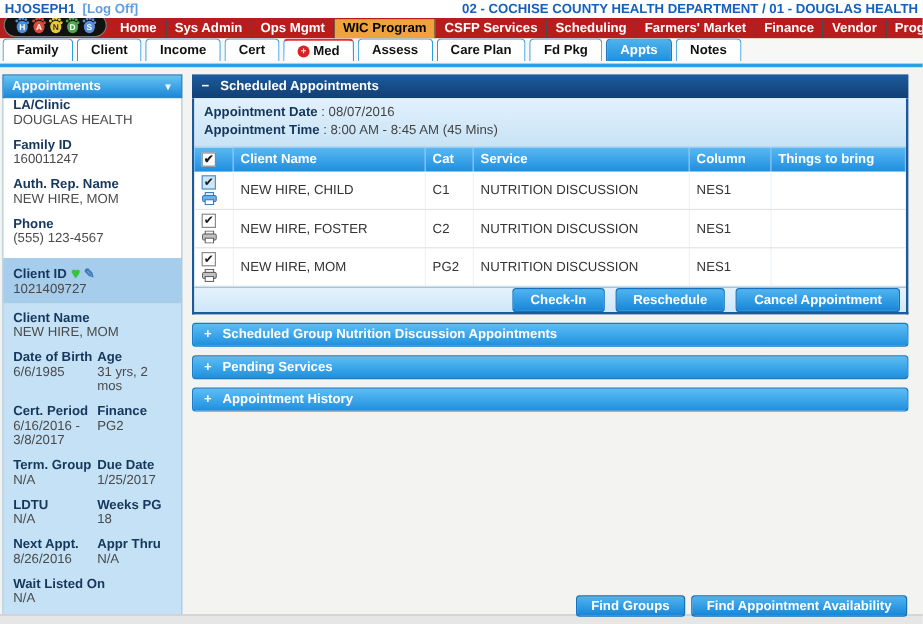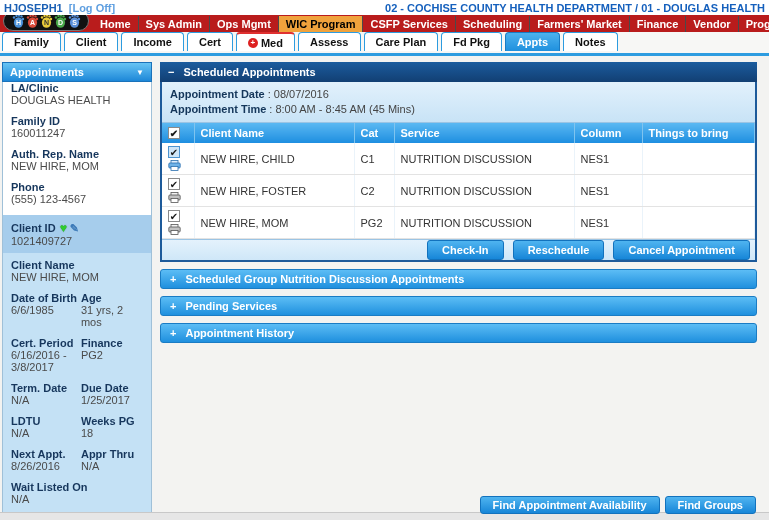--- a/index.html
+++ b/index.html
@@ -317,21 +317,21 @@
           <div class="f-label">Cert. Period</div>
           <div class="f-value">6/16/2016 - 3/8/2017</div>
         </div>
         <div class="field c2">
           <div class="f-label">Finance</div>
           <div class="f-value">PG2</div>
         </div>
       </div>
       <div class="two-col">
         <div class="field c1">
-          <div class="f-label">Term. Date</div>
+          <div class="f-label">Term. Group</div>
           <div class="f-value">N/A</div>
         </div>
         <div class="field c2">
           <div class="f-label">Due Date</div>
           <div class="f-value">1/25/2017</div>
         </div>
       </div>
       <div class="two-col">
         <div class="field c1">
           <div class="f-label">LDTU</div>
@@ -468,15 +468,15 @@
     <span>Pending Services</span>
   </div>
   <div class="collapse-bar">
     <span class="collapse-glyph">+</span>
     <span>Appointment History</span>
   </div>
 </div>
 
 <div id="statusbar"></div>
 <div id="footer-buttons">
+  <button class="blue-btn">Find Groups</button>
   <button class="blue-btn">Find Appointment Availability</button>
-  <button class="blue-btn">Find Groups</button>
 </div>
 
 </body></html>

